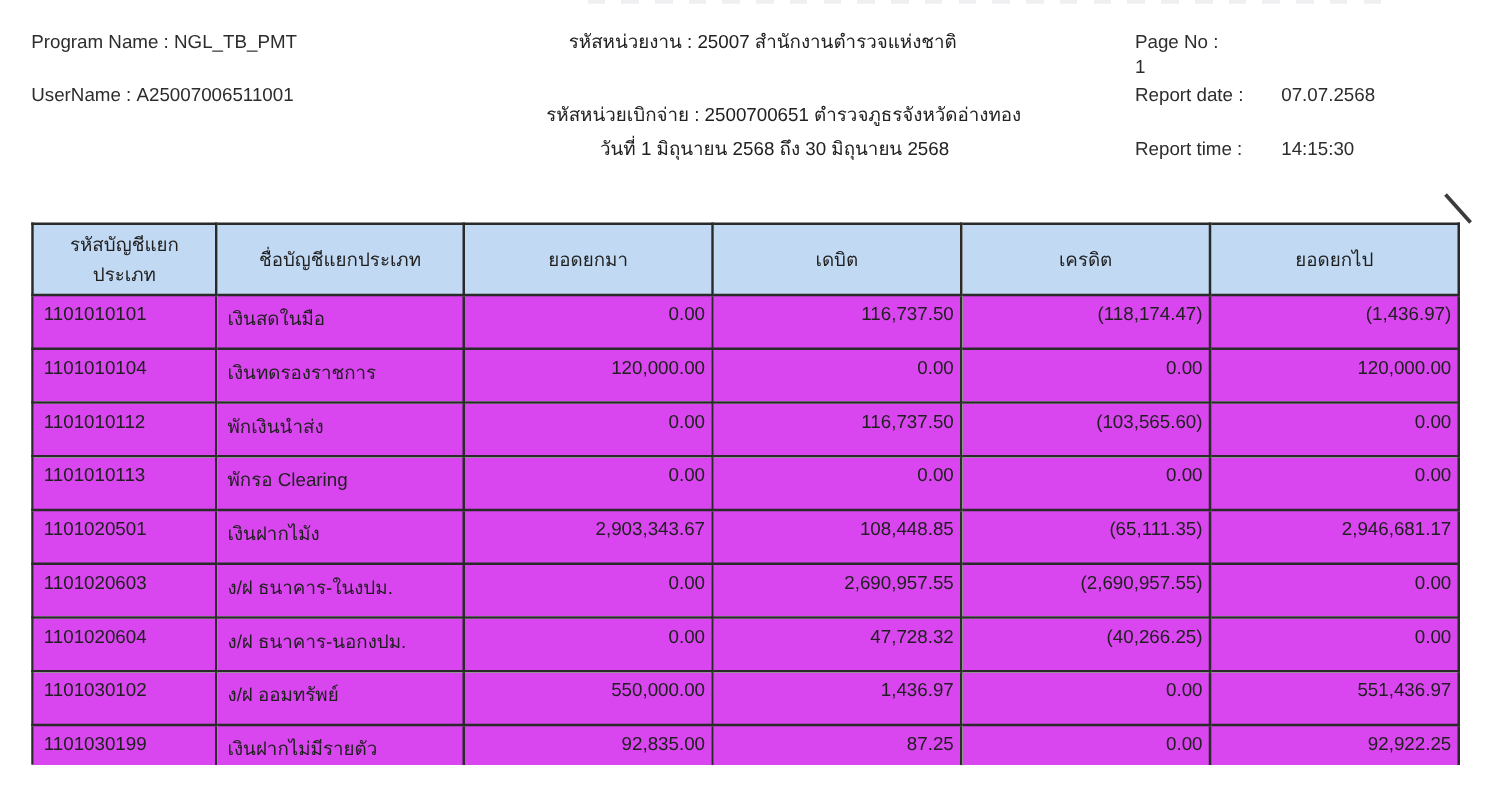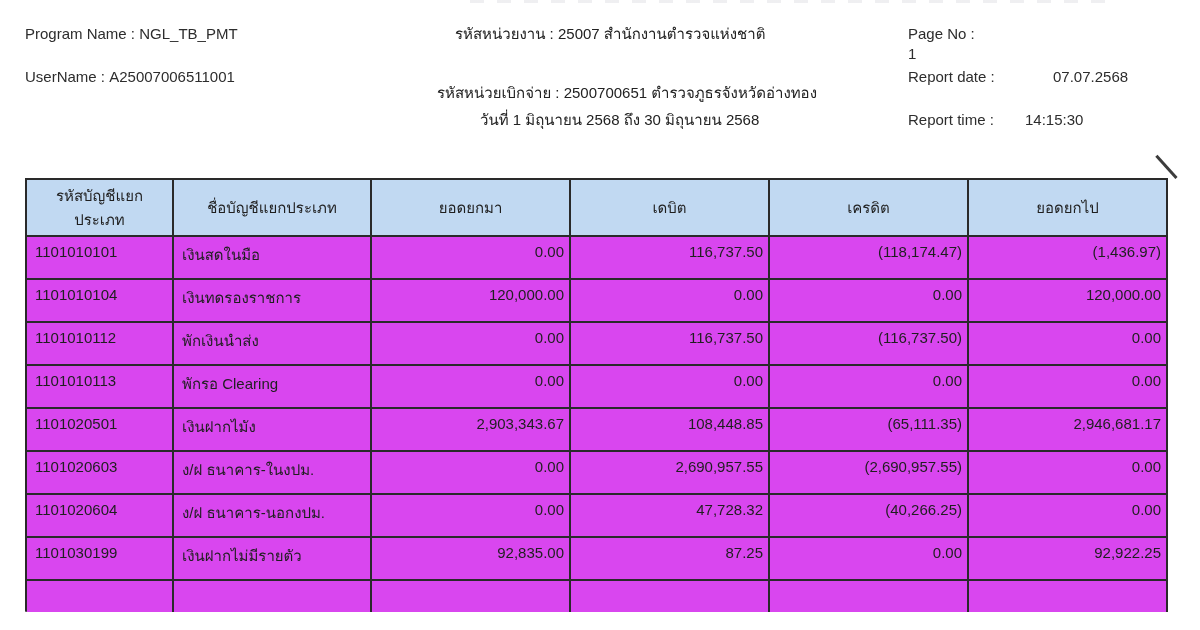--- a/index.html
+++ b/index.html
@@ -16,21 +16,21 @@
   .pos-l1{left:25px;top:24px;}
   .pos-l2{left:25px;top:67px;}
   
   .pos-c1{left:455px;top:24px;}
   .pos-c2{left:437px;top:83px;}
   .pos-c3{left:480px;top:110px;}
   
   .rline{display:flex;}
   .rline .lbl{width:117px;display:inline-block;}
   .pos-r1{left:908px;top:24px;flex-direction:column;}
-  .pos-r2{left:908px;top:67px;gap:28px;}
+  .pos-r2{left:908px;top:67px;}
   .pos-r3{left:908px;top:110px;}
 
   
   .top-ghost{
     position:absolute;left:470px;top:0;width:640px;height:3px;opacity:.55;
     background:repeating-linear-gradient(90deg,#e2e2e6 0 14px,transparent 14px 27px);
   }
   .stray-mark{
     position:absolute;left:1165px;top:152px;width:2.5px;height:30px;background:#3c3c3c;
     transform:rotate(-42deg);
@@ -128,21 +128,21 @@
           <td class="cell-num">120,000.00</td>
           <td class="cell-num">0.00</td>
           <td class="cell-num">0.00</td>
           <td class="cell-num">120,000.00</td>
         </tr>
         <tr>
           <td>1101010112</td>
           <td>พักเงินนำส่ง</td>
           <td class="cell-num">0.00</td>
           <td class="cell-num">116,737.50</td>
-          <td class="cell-num">(116,737.50)</td>
+          <td class="cell-num">(103,565.60)</td>
           <td class="cell-num">0.00</td>
         </tr>
         <tr>
           <td>1101010113</td>
           <td>พักรอ Clearing</td>
           <td class="cell-num">0.00</td>
           <td class="cell-num">0.00</td>
           <td class="cell-num">0.00</td>
           <td class="cell-num">0.00</td>
         </tr>
@@ -164,20 +164,28 @@
         </tr>
         <tr>
           <td>1101020604</td>
           <td>ง/ฝ ธนาคาร-นอกงปม.</td>
           <td class="cell-num">0.00</td>
           <td class="cell-num">47,728.32</td>
           <td class="cell-num">(40,266.25)</td>
           <td class="cell-num">0.00</td>
         </tr>
         <tr>
+          <td>1101030102</td>
+          <td>ง/ฝ ออมทรัพย์</td>
+          <td class="cell-num">550,000.00</td>
+          <td class="cell-num">1,436.97</td>
+          <td class="cell-num">0.00</td>
+          <td class="cell-num">551,436.97</td>
+        </tr>
+        <tr>
           <td>1101030199</td>
           <td>เงินฝากไม่มีรายตัว</td>
           <td class="cell-num">92,835.00</td>
           <td class="cell-num">87.25</td>
           <td class="cell-num">0.00</td>
           <td class="cell-num">92,922.25</td>
         </tr>
         <tr>
           <td></td>
           <td></td>

